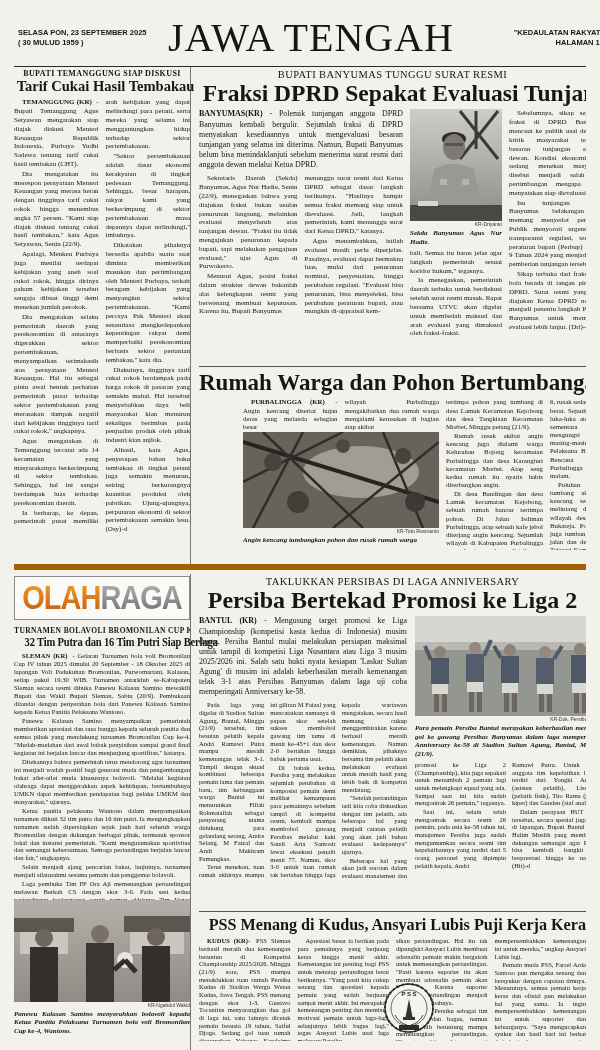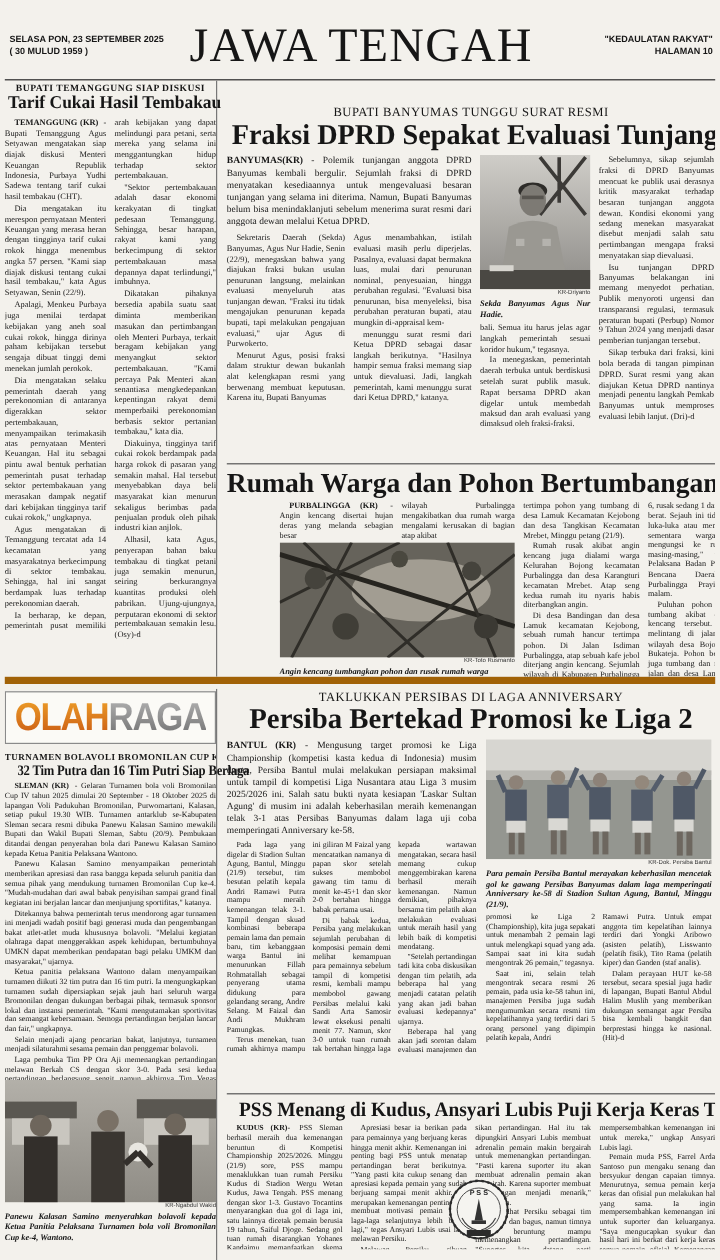--- a/index.html
+++ b/index.html
@@ -1,17 +1,17 @@
 <!DOCTYPE html>
 <html><head>
 <meta charset="utf-8">
 <style>
   html,body{margin:0;padding:0;background:#dddbd6;}
   .page{position:relative;width:600px;height:1050px;background:#f3f1ec;color:#161616;
-        font-family:"Liberation Serif", serif;overflow:hidden;box-sizing:border-box;padding:4px 4px;}
+        font-family:"Liberation Serif", serif;overflow:hidden;box-sizing:border-box;padding:4px 14px;}
   
   .hdr{display:grid;grid-template-columns:150px 1fr 150px;align-items:center;
        padding:14px 4px 8px;border-bottom:1.5px solid #2a2a2a;}
   .hdr .date{font-family:"Liberation Sans",sans-serif;font-weight:bold;font-size:7.5px;line-height:1.4;}
   .hdr .masthead{text-align:center;font-size:40px;letter-spacing:1px;line-height:1;white-space:nowrap;}
   .hdr .brand{font-family:"Liberation Sans",sans-serif;font-weight:bold;font-size:7.5px;line-height:1.4;text-align:right;}
   
   .kick{ text-align:center;font-size:10.5px;letter-spacing:.4px;white-space:nowrap;overflow:hidden;margin:2px 0 0;}
   .kick.sm{font-size:8px;font-weight:bold;}
   .hl{  text-align:center;font-weight:bold;line-height:1.02;margin:1px 0 4px;white-space:nowrap;}
@@ -28,21 +28,21 @@
   .p-first b{margin-right:2px;}
   .photo{display:block;width:100%;}
   .photo svg{display:block;width:100%;height:100%;}
   .credit{font-family:"Liberation Sans",sans-serif;font-size:5px;color:#333;text-align:right;line-height:1.3;}
   .cap{font-weight:bold;font-style:italic;font-size:7px;line-height:1.22;text-align:justify;margin:1px 0 3px;}
   .hr{border:0;border-top:1px solid #555;margin:3px 0;}
   
   .sec-news{display:grid;grid-template-columns:176px 1fr;height:497px;overflow:hidden;border-bottom:6px solid #a16207;}
   .sec-right{border-left:1px solid #777;padding-left:8px;overflow:hidden;}
   .a1-body{height:456px;overflow:hidden;column-count:2;column-gap:7px;font-size:7px;line-height:1.26;}
-  .a2{height:296px;overflow:hidden;margin-top:20px;}
+  .a2{height:296px;overflow:hidden;}
   .a2-body{display:grid;grid-template-columns:204px 92px 96px;gap:0 7px;height:252px;overflow:hidden;}
   .a2-cols{display:grid;grid-template-columns:1fr 1fr;gap:0 7px;}
   .a2 .col{font-size:7px;line-height:1.26;}
   .a3{height:192px;overflow:hidden;}
   .a3-body{display:grid;grid-template-columns:196px 97px 97px;gap:0 7px;height:152px;overflow:hidden;margin-left:44px;}
   .a3-top{display:grid;grid-template-columns:1fr 1fr;gap:0 7px;}
   .a3 .col{font-size:6.8px;line-height:1.2;}
   
   .sec-sports{display:grid;grid-template-columns:176px 1fr;height:478px;overflow:hidden;margin-top:4px;}
   .logo-box{border:1.5px solid #8a8a8a;background:#fbfaf6;height:42px;display:flex;align-items:center;justify-content:center;margin:2px 0 6px;}
@@ -103,22 +103,22 @@
         <div class="hl hl2">Fraksi DPRD Sepakat Evaluasi Tunjangan</div>
         <div class="a2-body">
           <div>
             <p class="lead"><b>BANYUMAS(KR)</b><span> - Polemik tunjangan anggota DPRD Banyumas kembali bergulir. Sejumlah fraksi di DPRD menyatakan kesediaannya untuk mengevaluasi besaran tunjangan yang selama ini diterima. Namun, Bupati Banyumas belum bisa menindaklanjuti sebelum menerima surat resmi dari anggota dewan melalui Ketua DPRD.</span></p>
             <div class="a2-cols">
               <div class="col">
                   <p>Sekretaris Daerah (Sekda) Banyumas, Agus Nur Hadie, Senin (22/9), menegaskan bahwa yang diajukan fraksi bukan usulan penurunan langsung, melainkan evaluasi menyeluruh atas tunjangan dewan. "Fraksi itu tidak mengajukan penurunan kepada bupati, tapi melakukan pengajuan evaluasi," ujar Agus di Purwokerto.</p>
                   <p>Menurut Agus, posisi fraksi dalam struktur dewan bukanlah alat kelengkapan resmi yang berwenang membuat keputusan. Karena itu, Bupati Banyumas</p>
                 </div>
               <div class="col cont">
+                  <p>menunggu surat resmi dari Ketua DPRD sebagai dasar langkah berikutnya. "Hasilnya hampir semua fraksi memang siap untuk dievaluasi. Jadi, langkah pemerintah, kami menunggu surat dari Ketua DPRD," katanya.</p>
                   <p>Agus menambahkan, istilah evaluasi masih perlu diperjelas. Pasalnya, evaluasi dapat bermakna luas, mulai dari penurunan nominal, penyesuaian, hingga perubahan regulasi. "Evaluasi bisa penurunan, bisa menyeleksi, bisa perubahan peraturan bupati, atau mungkin di-appraisal kem-</p>
-                  <p>menunggu surat resmi dari Ketua DPRD sebagai dasar langkah berikutnya. "Hasilnya hampir semua fraksi memang siap untuk dievaluasi. Jadi, langkah pemerintah, kami menunggu surat dari Ketua DPRD," katanya.</p>
                 </div>
             </div>
           </div>
           <div>
             <div class="photo" style="height:112px">
               <svg viewBox="0 0 92 112" preserveAspectRatio="none" role="img">
                 <defs>
                     <linearGradient id="g1" x1="0" y1="0" x2="0" y2="1">
                   <stop offset="0" stop-color="#cfcdc8"></stop>
                       <stop offset="1" stop-color="#8e8c88"></stop>
@@ -133,21 +133,21 @@
                 <rect x="30" y="70" width="7" height="6" fill="#b5b3ae"></rect>
                   <rect x="52" y="70" width="7" height="6" fill="#b5b3ae"></rect>
                 <rect x="0" y="96" width="92" height="16" fill="#4a4843"></rect>
                 <rect x="8" y="92" width="20" height="5" fill="#d8d6d0"></rect>
               </svg>
             </div>
             <div class="credit">KR-Driyanto</div>
             <div class="cap">Sekda Banyumas Agus Nur Hadie.</div>
             <div class="col cont">
                 <p>bali. Semua itu harus jelas agar langkah pemerintah sesuai koridor hukum," tegasnya.</p>
-                <p>Ia menegaskan, pemerintah daerah terbuka untuk berdiskusi setelah surat publik masuk. Rapat bersama DPRD akan digelar untuk membedah maksud dan arah evaluasi yang dimaksud oleh fraksi-fraksi.</p>
+                <p>Ia menegaskan, pemerintah daerah terbuka untuk berdiskusi setelah surat resmi masuk. Rapat bersama UTVC akan digelar untuk membedah maksud dan arah evaluasi yang dimaksud oleh fraksi-fraksi.</p>
               </div>
           </div>
           <div class="col">
               <p>Sebelumnya, sikap sejumlah fraksi di DPRD Banyumas mencuat ke publik usai derasnya kritik masyarakat terhadap besaran tunjangan anggota dewan. Kondisi ekonomi yang sedang menekan masyarakat disebut menjadi salah satu pertimbangan mengapa fraksi menyatakan siap dievaluasi.</p>
               <p>Isu tunjangan DPRD Banyumas belakangan ini memang menyedot perhatian. Publik menyoroti urgensi dan transparansi regulasi, termasuk peraturan bupati (Perbup) Nomor 9 Tahun 2024 yang menjadi dasar pemberian tunjangan tersebut.</p>
               <p>Sikap terbuka dari fraksi, kini bola berada di tangan pimpinan DPRD. Surat resmi yang akan diajukan Ketua DPRD nantinya menjadi penentu langkah Pemkab Banyumas untuk memproses evaluasi lebih lanjut. (Dri)-d</p>
             </div>
         </div>
       </div>
 

